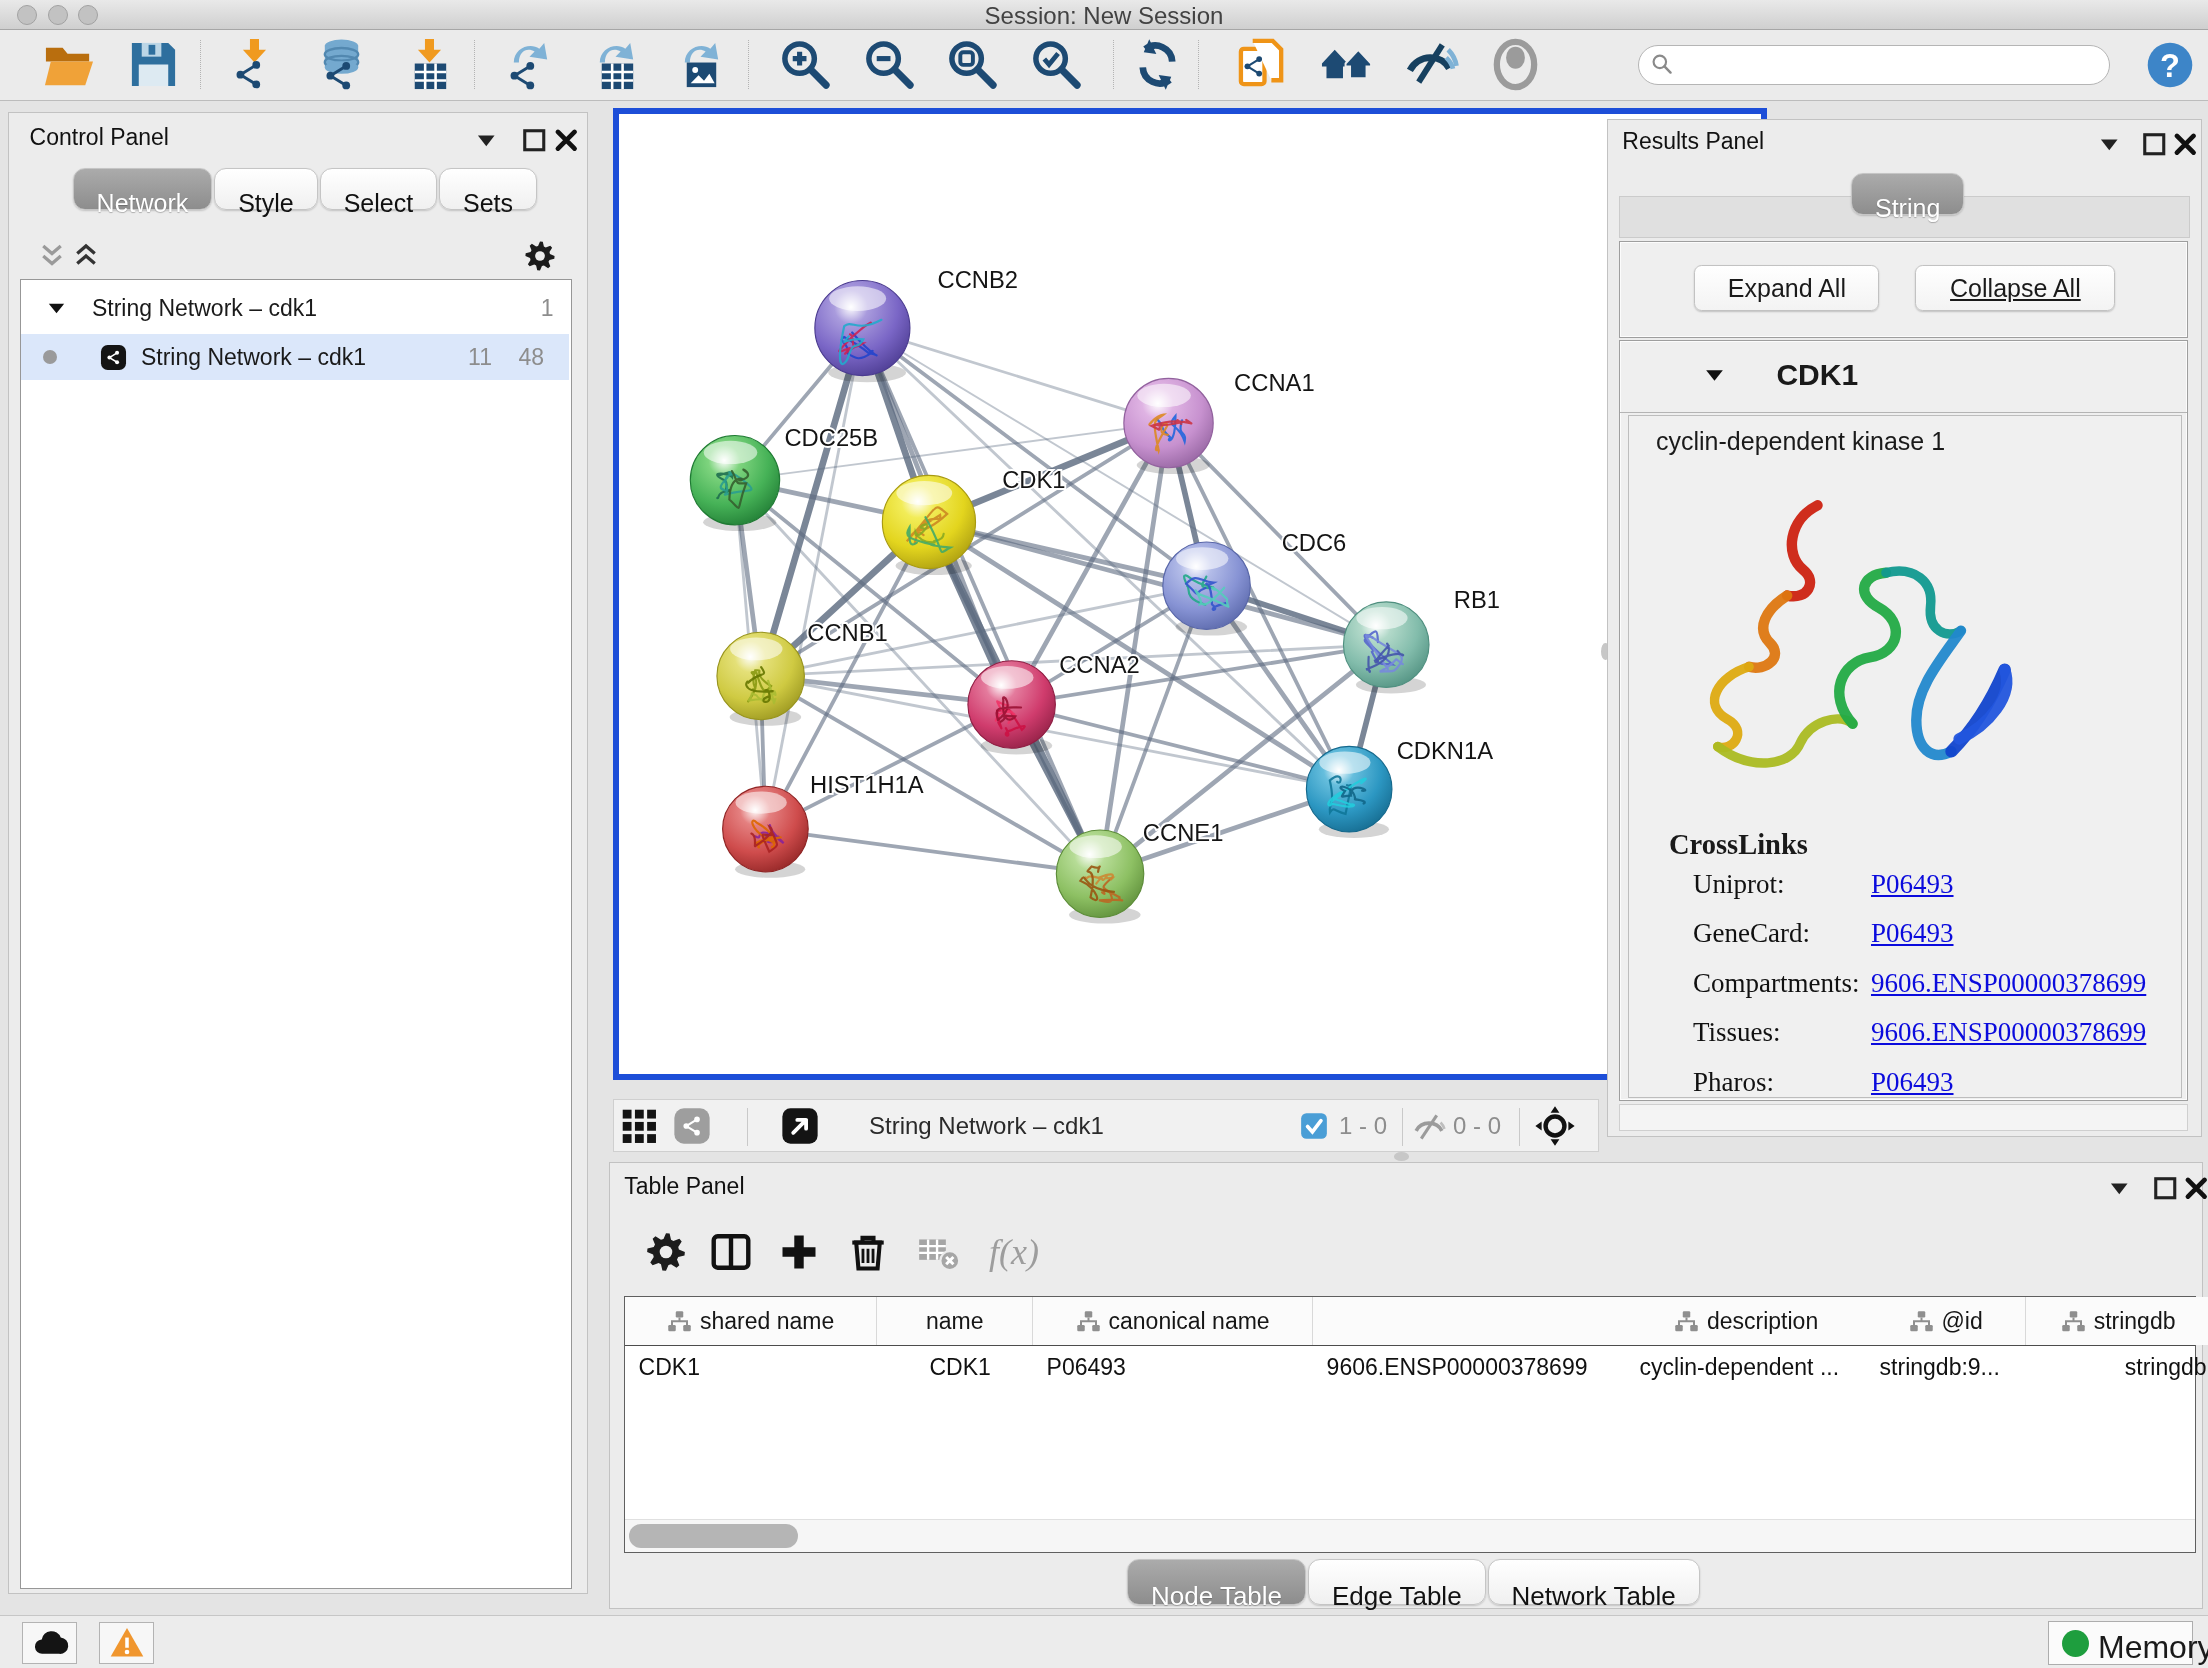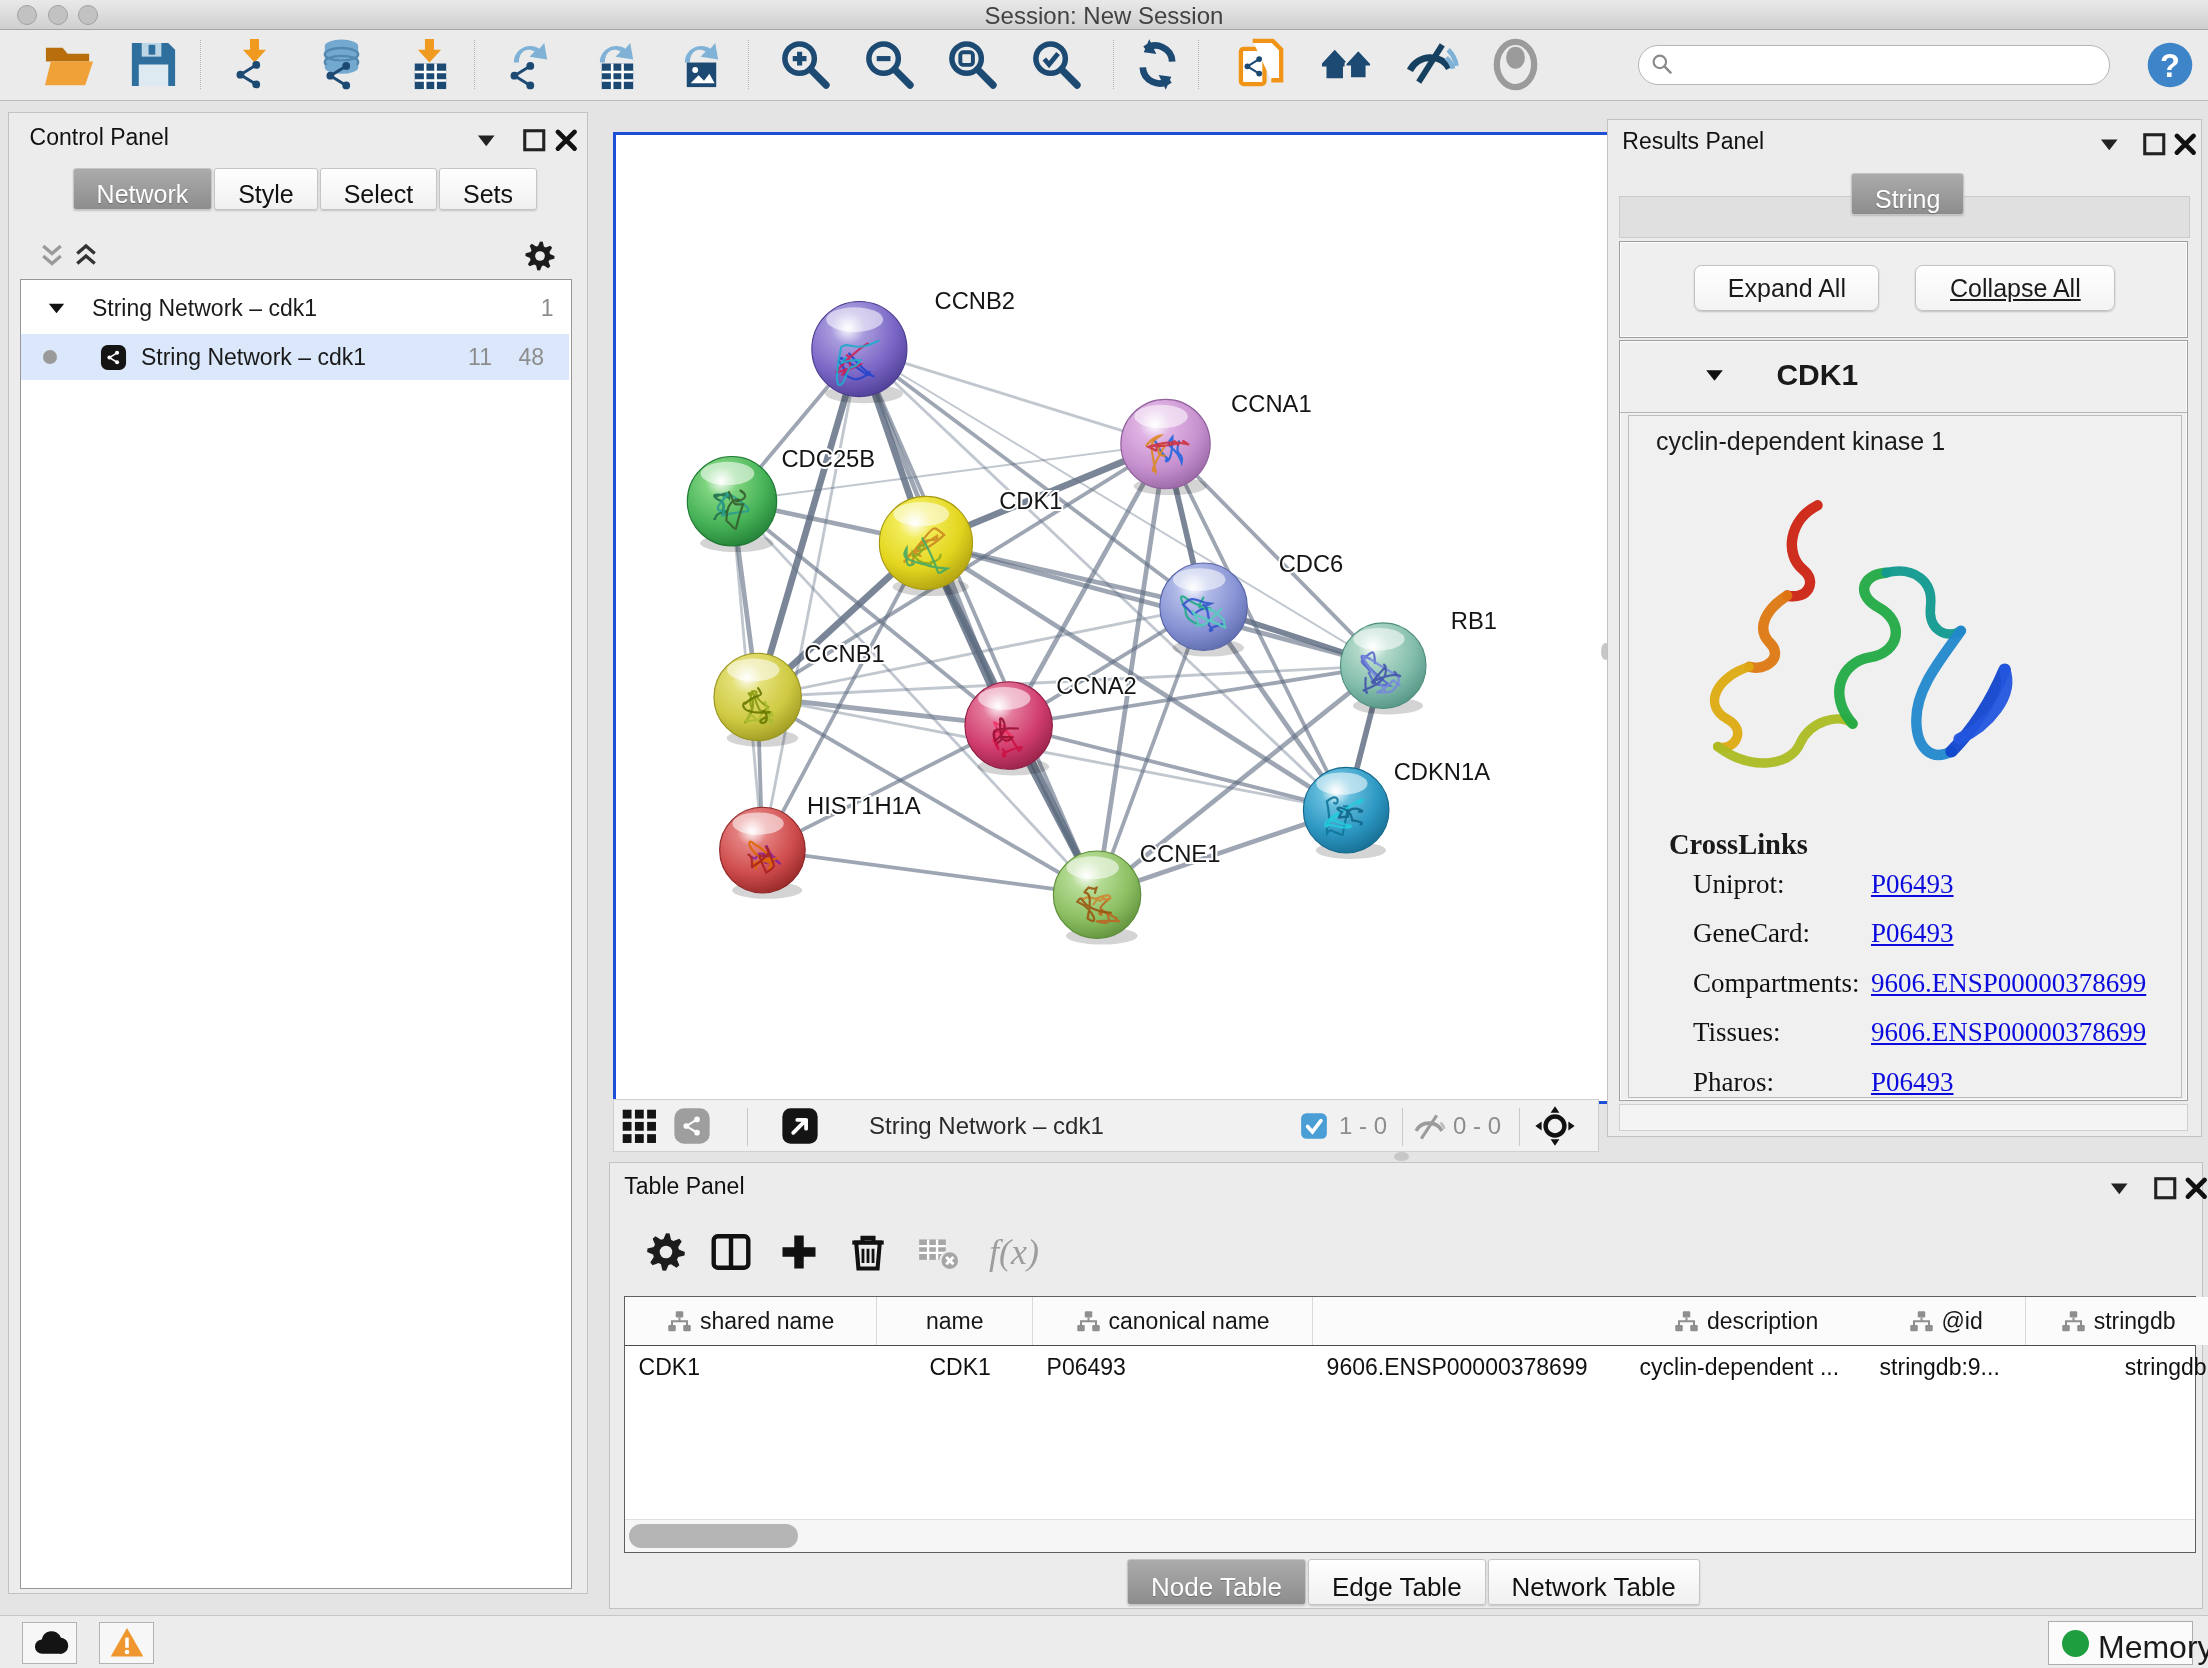--- a/index.html
+++ b/index.html
@@ -18,32 +18,32 @@
   .tbdiv{width:0;height:49px;top:10.5px;border-left:1.9px dotted #b3b3b3;}
   #searchfield{left:1638px;top:15px;width:470px;height:38px;background:#fff;border:1px solid #b5b5b5;
                border-radius:20px;}
   #searchfield svg{position:absolute;left:11.4px;top:6.7px;width:25px;height:25px;}
   #searchfield input{position:absolute;left:44px;top:3.8px;width:409px;height:28.5px;border:none;outline:none;
                      font-size:23px;background:transparent;font-family:"Liberation Sans",sans-serif;}
   
   .ptitle{font-size:23px;color:#111;}
   .wicon{width:28.5px;height:28.5px;}
   .wicon svg{width:100%;height:100%;}
-  .tab{height:42px;line-height:42px;padding:4px 23px;background:linear-gradient(#ffffff,#f0f0f0);
-       border:1px solid #c5c5c5;border-radius:3px;font-size:25px;color:#111;text-align:left;
+  .tab{height:42px;line-height:42px;padding:13px 23px;background:linear-gradient(#ffffff,#f0f0f0);
+       border:1px solid #c5c5c5;border-radius:12px;font-size:25px;color:#111;text-align:left;
        box-shadow:0 1px 1.9px rgba(0,0,0,.18);cursor:pointer;box-sizing:border-box;}
   .tab.sel{background:linear-gradient(#ababab,#8d8d8d);color:#fff;text-shadow:0 1px 1px rgba(0,0,0,.25);}
   
   #control{left:7.6px;top:112px;width:580px;height:1482px;background:#ececec;border:1px solid #c2c2c2;box-sizing:border-box;}
   #netlistbox{left:11.4px;top:166px;width:550px;height:1308px;background:#fff;border:1px solid #979797;}
   .treerow{left:0;width:548px;height:44px;}
   .treerow .lbl{font-size:23px;top:8.6px;}
   .cnt{font-size:23px;color:#8d8d8d;}
   
-  #canvas{left:613px;top:132px;width:1154px;height:972px;background:#fff;border:3px solid #1d4ed8;box-sizing:border-box;}
+  #canvas{left:613px;top:108px;width:1154px;height:972px;background:#fff;border:6px solid #1d4ed8;box-sizing:border-box;}
   #canvasbar{left:613px;top:1099px;width:986px;height:53px;background:#f1f1f1;border:1px solid #cfcfcf;box-sizing:border-box;}
   .cbicon{width:38px;height:38px;top:6.7px;}
   .cbicon svg{width:100%;height:100%;}
   .cbdiv{width:0;height:38px;top:7.6px;border-left:1px solid #c9c9c9;}
   .cbtext{font-size:24px;color:#2a2a2a;top:12.4px;}
   .cbcount{font-size:24px;color:#8d8d8d;top:12.4px;}
   
   #results{left:1607px;top:119px;width:595px;height:1018px;background:#ececec;border:1px solid #c2c2c2;box-sizing:border-box;}
   #res-tabstrip{left:11.4px;top:76px;width:571px;height:42px;background:#e0e0e0;border:1px solid #cbcbcb;box-sizing:border-box;}
   .resbox{left:11.4px;width:569px;background:#efefef;border:1px solid #9e9e9e;box-shadow:inset 0 0 0 1px #fcfcfc;box-sizing:border-box;}

